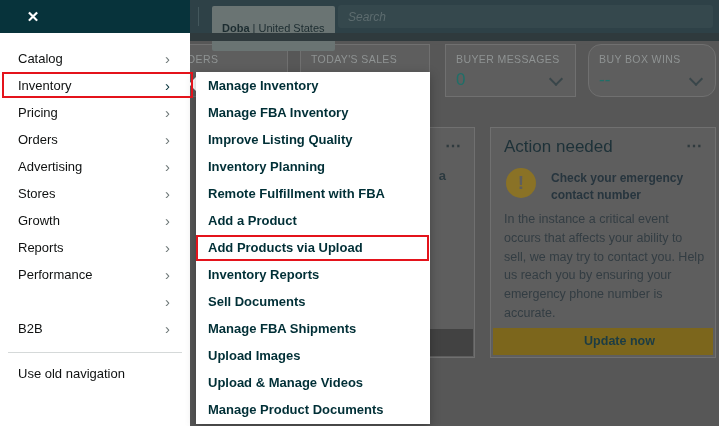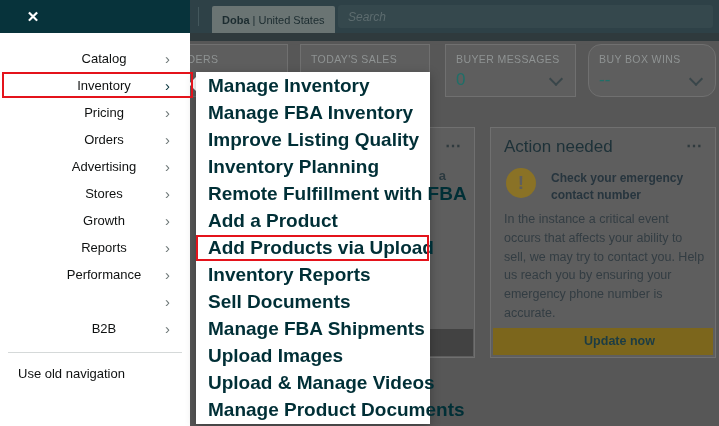--- a/index.html
+++ b/index.html
@@ -20,21 +20,21 @@
   }
   .header-right {
     position:absolute; left:190px; top:0; width:529px; height:33px;
     background:#2e4147; z-index:20;
   }
   .header-divider {
     position:absolute; left:8px; top:7px; width:1px; height:19px; background:#44585d;
   }
   .account-btn {
     position:absolute; left:22px; top:6px; height:21px; line-height:21px;
-    background:#6a7473; border-radius:2px; padding:4px 10px;
+    background:#6a7473; border-radius:2px; padding:12px 10px;
     font-size:11px; color:#1c2c30; white-space:nowrap;
   }
   .account-btn b { font-weight:700; }
   .search-wrap {
     position:absolute; left:148px; top:5px; width:375px; height:23px;
     background:#35484d; border-radius:3px;
   }
   .search-wrap input {
     width:100%; height:100%; background:transparent; border:none; outline:none;
     font-family:"Liberation Sans",sans-serif; font-size:12px; color:#c7d2d4;
@@ -95,21 +95,21 @@
     font-size:12.5px; color:#333d43; line-height:1.5;
   }
   .gold-btn {
     position:absolute; left:2px; right:2px; bottom:2px; height:27px;
     background:#7c661c; color:#1c3c44; font-size:12.5px; font-weight:700;
     text-align:center; line-height:27px; cursor:pointer;padding-left:33px;
   }
   
   .sidebar {
     position:absolute; left:0; top:33px; width:190px; height:393px;
-    background:#ffffff; z-index:30;text-align:center;
+    background:#ffffff; z-index:30;
   }
   .side-item {
     position:relative; height:27px; line-height:27px; padding-left:18px;
     font-size:13px; color:#0f1111; cursor:pointer;
   }
   .side-items { position:absolute; top:12px; left:0; right:0; }
   .side-chev {
     position:absolute; right:20px; top:0; font-size:15px; color:#6e7878; line-height:27px;
   }
   .side-divider {
@@ -119,21 +119,21 @@
     position:absolute; left:18px; top:333px; font-size:13px; color:#0f1111; cursor:pointer;
   }
   
   .flyout {
     position:absolute; left:196px; top:72px; width:234px; height:352px;
     background:#ffffff; z-index:40;
     box-shadow:0 3px 10px rgba(0,0,0,0.28);
   }
   .fly-item {
     height:27px; line-height:27px; padding-left:12px;
-    font-size:19px; font-weight:700; color:#002f36; cursor:pointer;
+    font-size:13px; font-weight:700; color:#002f36; cursor:pointer;
     white-space:nowrap;
   }
   .notch {
     position:absolute; left:191px; top:79px; width:10px; height:10px;
     background:#ffffff; transform:rotate(45deg); z-index:39;
   }
   
   .red-box {
     position:absolute; border:2px solid #e4131b; box-sizing:border-box;
     z-index:60; pointer-events:none; background:transparent;

